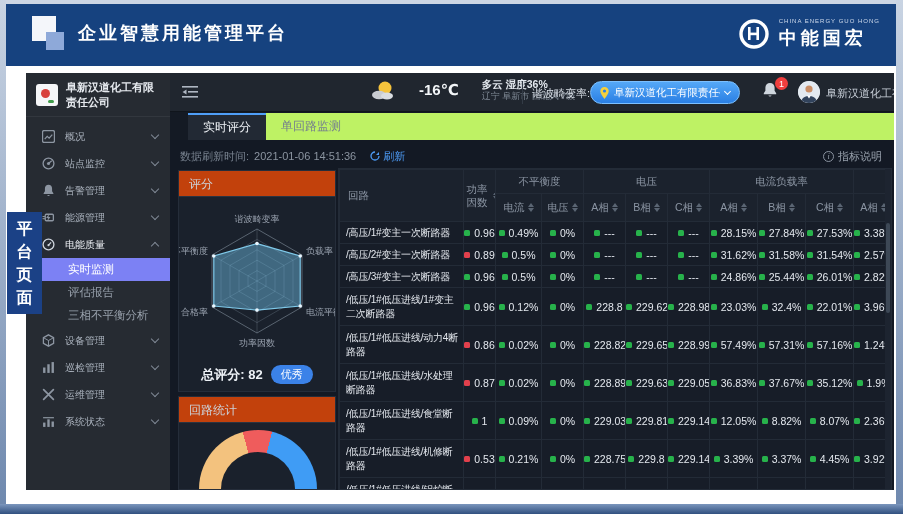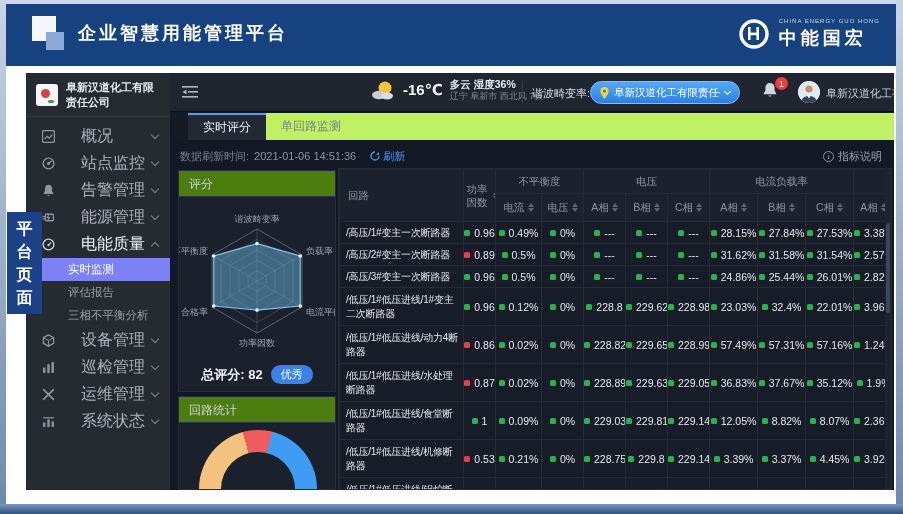--- a/index.html
+++ b/index.html
@@ -34,33 +34,33 @@
   .sidebar { position:absolute; left:0; top:0; width:144px; height:417px; background:#262b32; }
   .company { height:44px; display:flex; align-items:center; gap:8px; padding:0 10px; border-bottom:1px solid rgba(255,255,255,0.06); }
   .company-logo { width:22px; height:22px; background:#f5f6f8; border-radius:3px; position:relative; flex:none; }
   .company-logo i { position:absolute; left:5px; top:5px; width:9px; height:9px; background:#d8413c; border-radius:50%; }
   .company-logo em { position:absolute; right:4px; bottom:3px; width:6px; height:3px; background:#3f9b4a; border-radius:2px; }
   .company-name { font-size:11px; font-weight:bold; color:#e6eaef; line-height:1.35; }
   .menu { padding-top:6px; }
   .side-item { height:27px; display:flex; align-items:center; padding:0 12px 0 15px; cursor:pointer; }
   .side-item .s-ico { width:14px; height:14px; margin-right:10px; display:flex; align-items:center; justify-content:center; color:#8d96a2; }
   .side-item .s-ico svg { width:13px; height:13px; fill:#8d96a2; stroke:#8d96a2; }
-  .side-item .s-label { flex:1; font-size:16px; color:#aab2bd;margin-left:16px; }
+  .side-item .s-label { flex:1; font-size:10px; color:#aab2bd; }
   .side-item.active .s-label { color:#eef1f5; }
   .side-item.active .s-ico svg { fill:#cfd5dd; stroke:#cfd5dd; }
   .chev { width:6px; height:6px; border-right:1.4px solid #7f8894; border-bottom:1.4px solid #7f8894; transform:rotate(45deg); margin-top:-3px; }
   .chev.up { transform:rotate(-135deg); margin-top:3px; }
   .side-sub { height:23px; display:flex; align-items:center; padding-left:42px; font-size:11.5px; color:#98a1ac; cursor:pointer; }
   .side-sub.selected { background:#7c81f4; color:#ffffff; }
 
   
   .main { position:absolute; left:144px; top:0; width:724px; height:417px; }
   .topbar { position:absolute; left:0; top:0; width:724px; height:39px; background:#20262f; border-bottom:1px solid #10151c; overflow:hidden; }
   .collapse { position:absolute; left:12px; top:12px; cursor:pointer; }
-  .weather { position:absolute; left:200px; top:5px; display:flex; align-items:center; gap:7px; }
+  .weather { position:absolute; left:200px; top:5px; display:flex; align-items:center; gap:23px; }
   .temp { font-size:15px; font-weight:bold; color:#f2f5f8; }
   .wx-lines { line-height:1.25; }
   .wx1 { font-size:10.5px; font-weight:bold; color:#e4e9ef; }
   .wx2 { font-size:9px; color:#7f8995; }
   .vsep { position:absolute; left:352px; top:8px; width:1px; height:23px; background:#333b46; }
   .cur-label { position:absolute; left:362px; top:13px; font-size:11px; color:#d7dde5; }
   .station-pill { position:absolute; left:420px; top:8px; width:150px; height:23px; border-radius:12px; background:linear-gradient(180deg,#55a8f7,#2a7fe4); border:1px solid #7cc0ff; display:flex; align-items:center; gap:5px; padding:0 9px; cursor:pointer; }
   .station-pill .txt { flex:1; font-size:10.5px; color:#ffffff; white-space:nowrap; overflow:hidden; }
   .pill-chev { width:5px; height:5px; border-right:1.3px solid #fff; border-bottom:1.3px solid #fff; transform:rotate(45deg); margin-top:-2px; }
   .bell-wrap { position:absolute; left:592px; top:9px; width:20px; height:22px; cursor:pointer; }
@@ -73,21 +73,21 @@
   .tab.active { background:#222934; color:#eef2f6; border-top:2px solid #4f9ef7; }
 
   .content { position:absolute; left:0; top:67px; width:724px; height:350px; background:#131924; }
   .toolbar { position:absolute; left:10px; top:8px; right:12px; height:16px; font-size:11px; color:#78828f; display:flex; align-items:center; }
   .toolbar .time { margin-left:5px; color:#8b94a0; }
   .refresh { margin-left:14px; color:#4d9bf5; cursor:pointer; display:flex; align-items:center; gap:3px; }
   .help { margin-left:auto; color:#99a2ad; cursor:pointer; display:flex; align-items:center; gap:4px; }
   .info-i { width:11px; height:11px; border:1px solid #8a93a0; border-radius:50%; font-size:8px; display:flex; align-items:center; justify-content:center; font-style:italic; font-family:"Liberation Serif",serif; }
 
   .panel { position:absolute; background:#1a212c; border:1px solid #252d3a; }
-  .panel-h { height:26px; line-height:26px; padding-left:10px; font-size:12px; color:#ccd3db; background:#4d7c0f; border-bottom:1px solid #2a3340; }
+  .panel-h { height:26px; line-height:26px; padding-left:10px; font-size:12px; color:#ccd3db; background:#c2410c; border-bottom:1px solid #2a3340; }
   .p-score { left:8px; top:30px; width:158px; height:222px; }
   .p-circ { left:8px; top:256px; width:158px; height:94px; overflow:hidden; }
   .radar-box { position:relative; width:156px; height:158px; overflow:hidden; }
   .score-foot { position:absolute; left:0; bottom:7px; width:100%; display:flex; align-items:center; justify-content:center; gap:8px; }
   .score-foot .lbl { font-size:13px; font-weight:bold; color:#eef2f7; }
   .score-badge { background:#3b82e8; color:#fff; font-size:11px; padding:2px 10px; border-radius:11px; }
   .donut { position:absolute; left:20px; top:33px; width:118px; height:118px; border-radius:50%; }
   .donut::after { content:""; position:absolute; left:22px; top:22px; width:74px; height:74px; border-radius:50%; background:#1a212c; }
 
   

